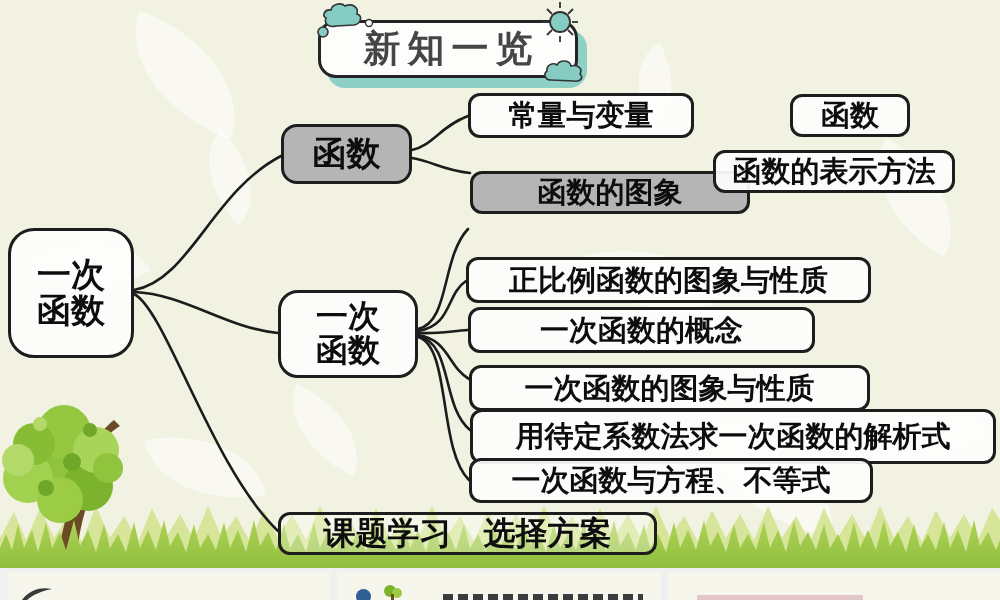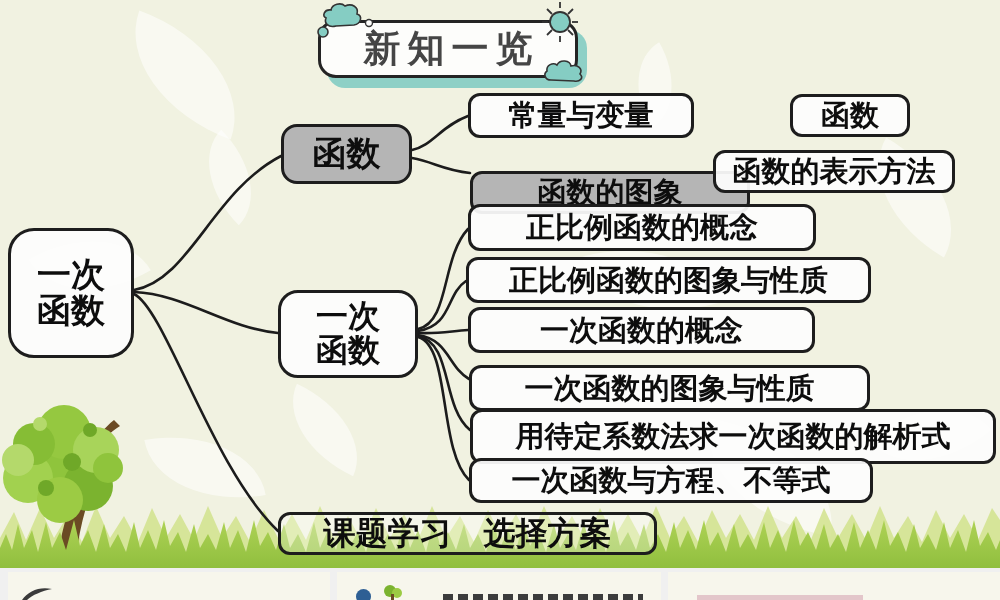--- a/index.html
+++ b/index.html
@@ -137,21 +137,20 @@
 
   <div class="node fs30" style="left:790px;top:94px;width:120px;height:43px;">函数</div>
 
   <div class="node fs30" style="left:713px;top:150px;width:242px;height:43px;">函数的表示方法</div>
 
   <div class="node twoline fs32" style="left:278px;top:290px;width:140px;height:88px;">
     <span>一次</span>
     <span>函数</span>
   </div>
 
-  <div class="node fs30" style="left:468px;top:204px;width:348px;height:47px;">正比例函数的概念</div>
 
   <div class="node fs30" style="left:466px;top:257px;width:405px;height:46px;">正比例函数的图象与性质</div>
 
   <div class="node fs30" style="left:468px;top:307px;width:347px;height:46px;">一次函数的概念</div>
 
   <div class="node fs30" style="left:469px;top:357px;width:401px;height:46px;margin-top:8px;">一次函数的图象与性质</div>
 
   <div class="node fs30" style="left:470px;top:409px;width:526px;height:55px;">用待定系数法求一次函数的解析式</div>
 
   <div class="node translucent fs32" style="left:278px;top:512px;width:379px;height:43px;z-index:3;">课题学习　选择方案</div>

